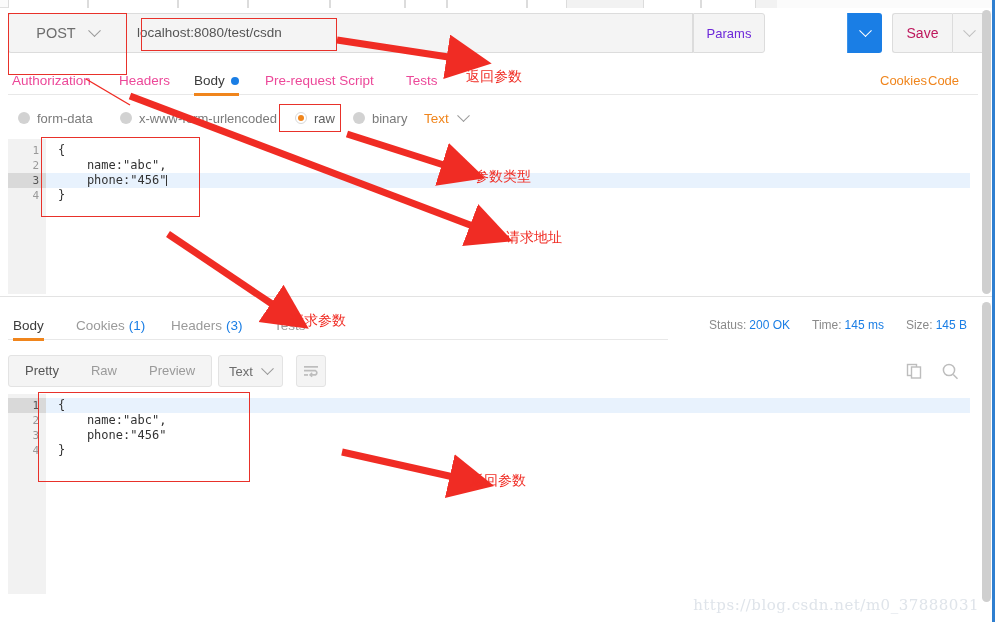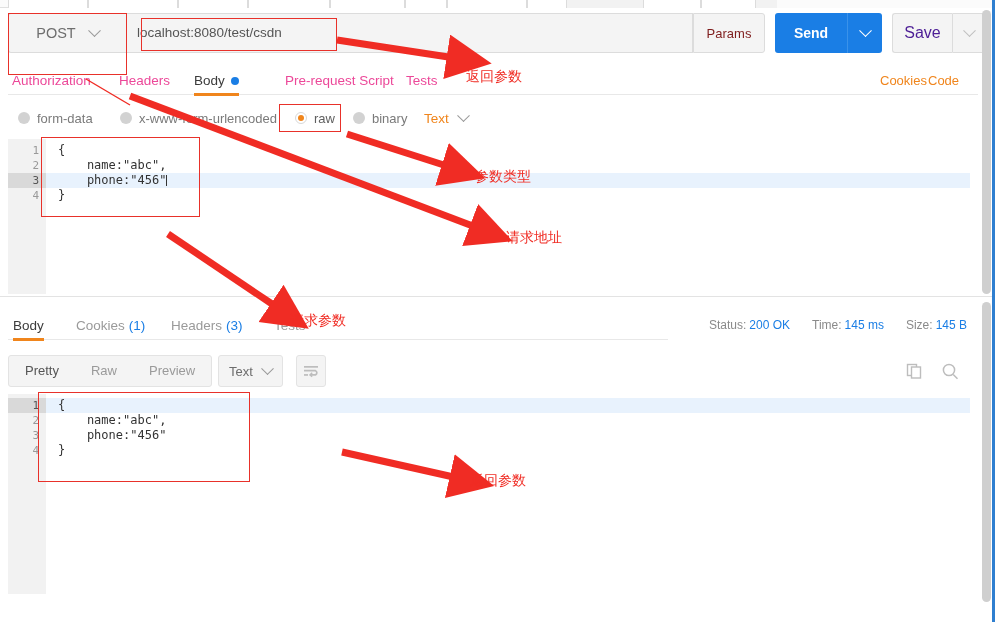--- a/index.html
+++ b/index.html
@@ -53,41 +53,41 @@
     border: 1px solid #dcdcdc; background: #f4f4f4;
     font-size: 13.5px; color: #555; padding: 0 10px;
     line-height: 38px; white-space: nowrap; overflow: hidden;
     font-family: "Liberation Sans", sans-serif;
   }
   .params-btn {
     position: absolute; left: 685px; top: 0; width: 72px; height: 40px;
     border: 1px solid #dcdcdc; background: #f4f4f4;
     border-radius: 0 3px 3px 0;
     display:flex; align-items:center; justify-content:center;
-    font-size: 13px; color: #7f1d1d;
+    font-size: 13px; color: #6d28d9;
   }
   .send-btn {
     position: absolute; left: 767px; top: 0; width: 72px; height: 40px;
     background: #1a7ee5; color: #fff; font-size: 14px; font-weight: bold;
     display:flex; align-items:center; justify-content:center;
     border-radius: 3px 0 0 3px;
   }
   .send-caret {
     position: absolute; left: 839px; top: 0; width: 35px; height: 40px;
     background: #1a7ee5; border-left: 1px solid #3a92ea;
     border-radius: 0 3px 3px 0;
     display:flex; align-items:center; justify-content:center;
   }
   .send-caret .caret { border-color:#ffffff; }
   .save-btn {
     position: absolute; left: 884px; top: 0; width: 60px; height: 40px;
     background: #f4f4f4; border: 1px solid #dcdcdc; border-right: none;
     border-radius: 3px 0 0 3px;
     display:flex; align-items:center; justify-content:center;
-    font-size: 16px; color: #4c1d95;
+    font-size: 14px; color: #be185d;
   }
   .save-caret {
     position: absolute; left: 944px; top: 0; width: 34px; height: 40px;
     background: #f4f4f4; border: 1px solid #dcdcdc;
     border-radius: 0 3px 3px 0;
     display:flex; align-items:center; justify-content:center;
   }
   .save-caret .caret { border-color:#c0c0c0; }
 
   
@@ -280,23 +280,20 @@
 
   <div class="urlbar">
     <div class="method-box">
       <span>POST</span>
       <span class="caret"></span>
     </div>
     <div class="url-input">localhost:8080/test/csdn</div>
     <div class="params-btn">
       <span>Params</span>
     </div>
-    <div class="send-btn">
-      <span>Send</span>
-    </div>
     <div class="send-caret">
       <span class="caret"></span>
     </div>
     <div class="save-btn">
       <span>Save</span>
     </div>
     <div class="save-caret">
       <span class="caret"></span>
     </div>
   </div>
@@ -306,21 +303,21 @@
       <span>Authorization</span>
     </div>
     <div class="req-tab" style="left:111px;">
       <span>Headers</span>
     </div>
     <div class="req-tab active" style="left:186px;">
       <span>Body</span>
       <span class="blue-dot"></span>
       <span class="uline"></span>
     </div>
-    <div class="req-tab" style="left:257px;margin-left:20px;">
+    <div class="req-tab" style="left:257px;">
       <span>Pre-request Script</span>
     </div>
     <div class="req-tab" style="left:398px;">
       <span>Tests</span>
     </div>
     <div class="link-orange" style="left:872px;">
       <span>Cookies</span>
     </div>
     <div class="link-orange" style="left:920px;">
       <span>Code</span>
@@ -475,13 +472,14 @@
 
     <line x1="342" y1="452" x2="458" y2="478" stroke="#f02c24" stroke-width="7" marker-end="url(#ah)"></line>
   </svg>
 
   <div class="rtext" style="left:466px; top:68px;">返回参数</div>
   <div class="rtext" style="left:475px; top:168px;">参数类型</div>
   <div class="rtext" style="left:506px; top:229px;">请求地址</div>
   <div class="rtext" style="left:290px; top:312px;">请求参数</div>
   <div class="rtext" style="left:470px; top:472px;">返回参数</div>
 
+  <div class="watermark">https://blog.csdn.net/m0_37888031</div>
 </div>
 
 </body></html>

